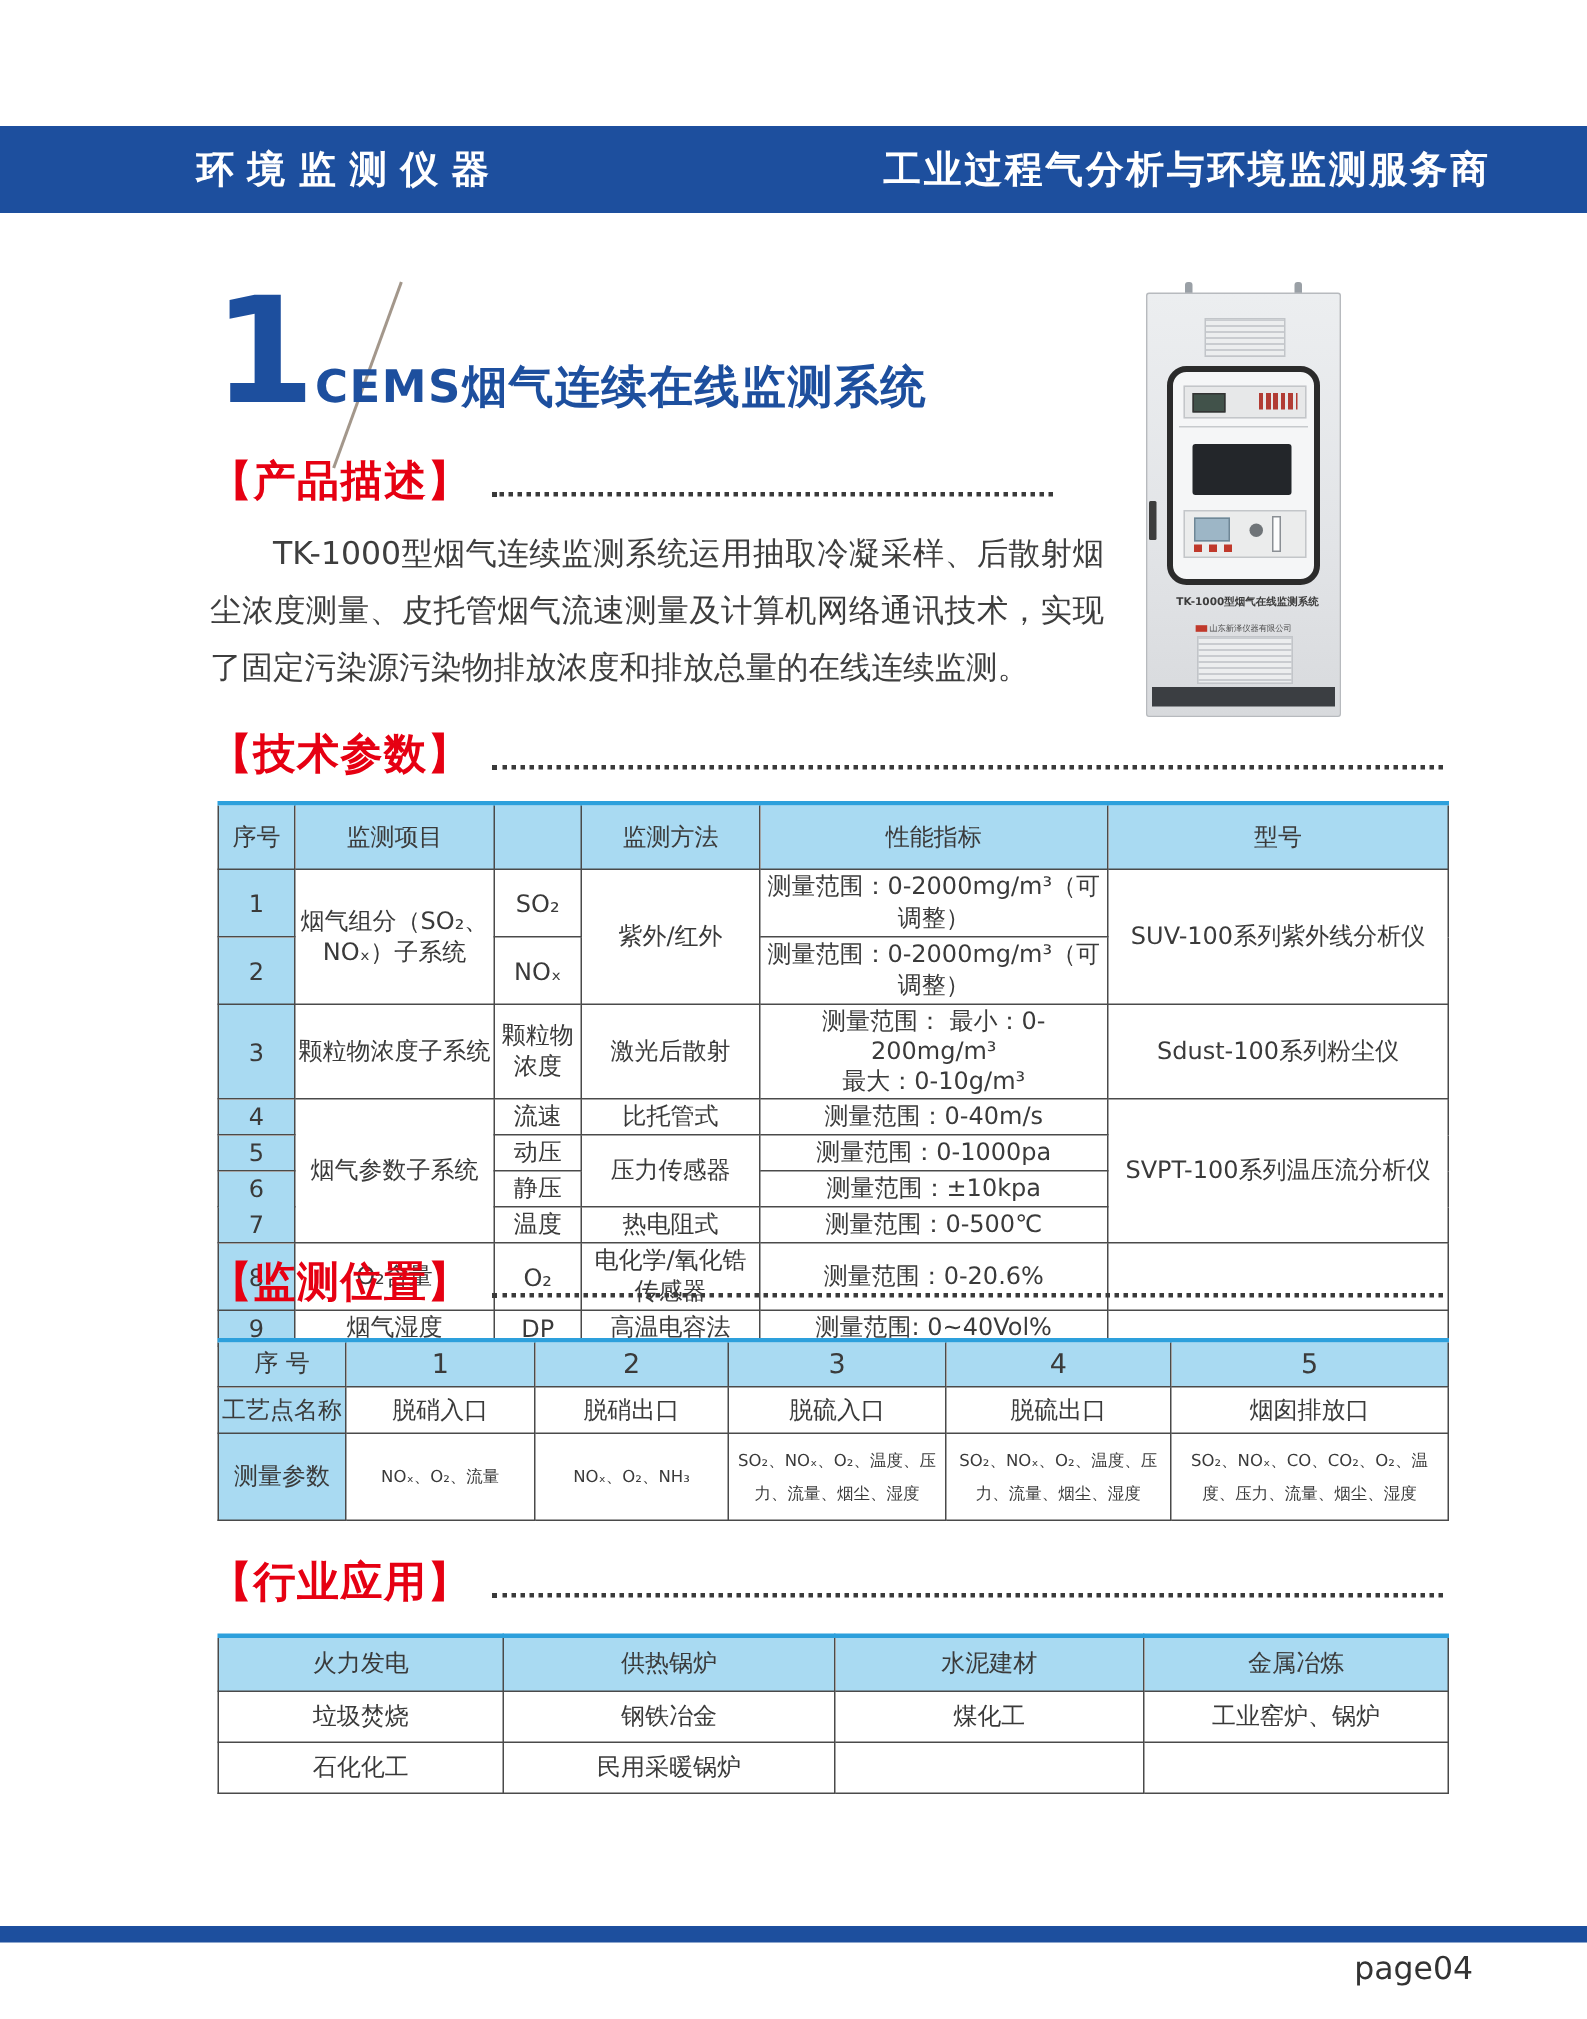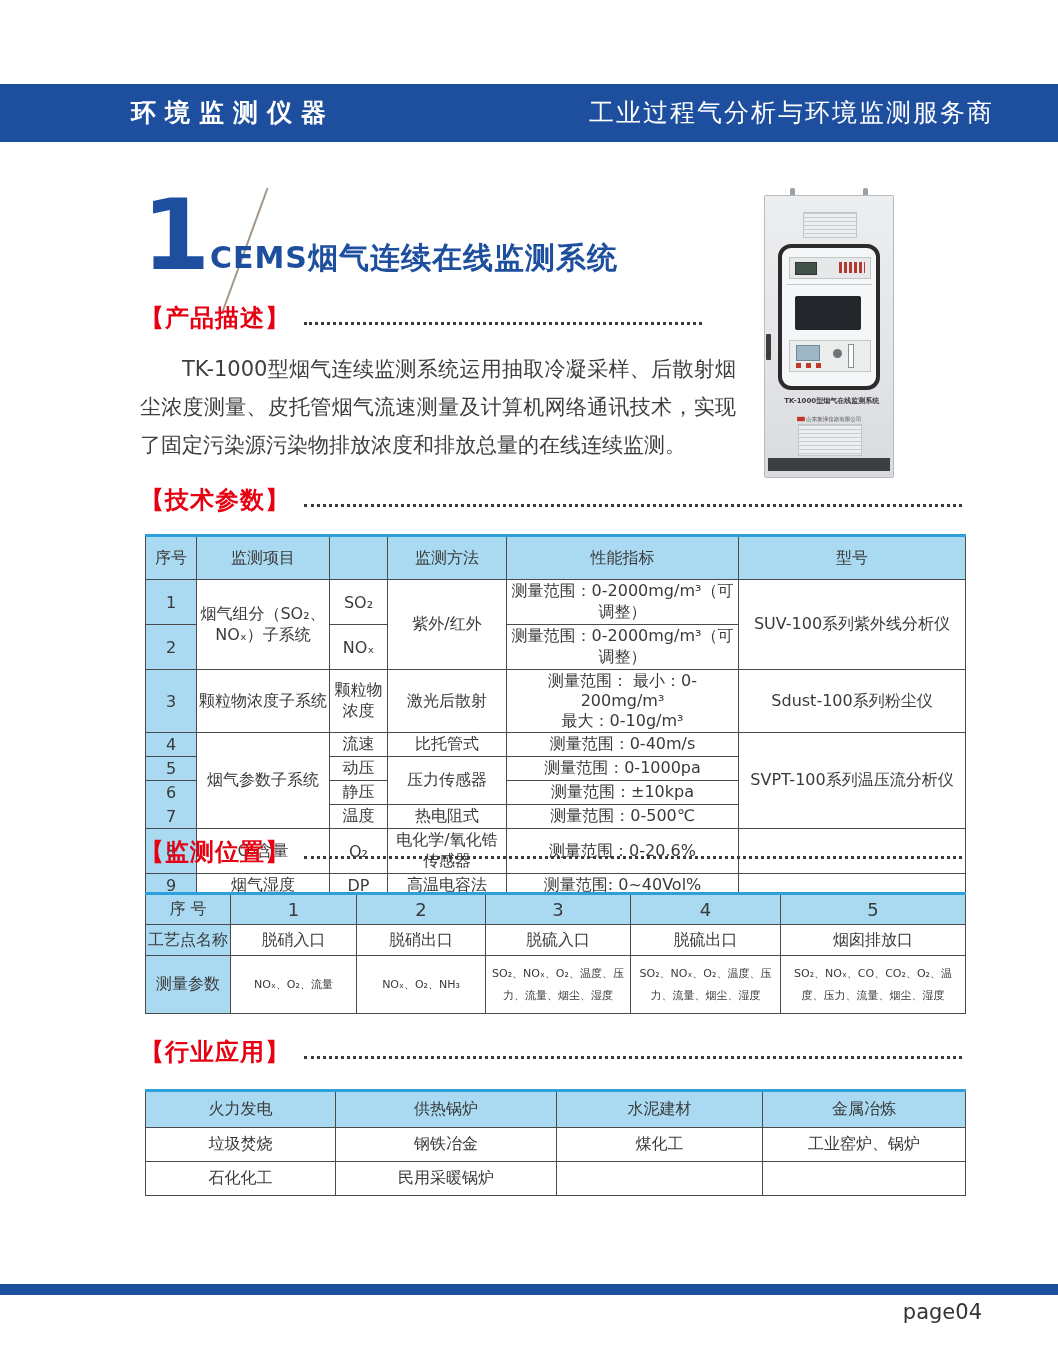--- a/index.html
+++ b/index.html
@@ -4,30 +4,30 @@
 <style>
   html,body{margin:0;padding:0;background:#ffffff;}
   body{font-family:"DejaVu Sans","Liberation Sans",sans-serif;color:#3a3a3a;}
   #page{position:relative;width:1058px;height:1346px;background:#fff;overflow:hidden;}
 
   
   .header-bar{position:absolute;left:0;top:84px;width:1058px;height:58px;background:#1d4f9e;}
   .header-left{position:absolute;left:131px;top:0;height:58px;line-height:58px;color:#fff;
     font-size:25px;font-weight:bold;letter-spacing:9px;}
   .header-right{position:absolute;right:64px;top:0;height:71px;line-height:58px;color:#fff;
-    font-size:25px;font-weight:normal;letter-spacing:2px;}
+    font-size:25px;font-weight:bold;letter-spacing:2px;}
 
   
   .big-num{position:absolute;left:142px;top:186px;font-size:98px;line-height:1;font-weight:bold;color:#1d4f9e;}
   .slash{position:absolute;left:244px;top:184px;width:2px;height:132px;background:#a3978b;transform:rotate(20deg);}
   .page-title{position:absolute;left:210px;top:238px;font-size:30px;font-weight:bold;color:#1d4f9e;letter-spacing:1px;}
 
   
   .sec{position:absolute;left:140px;display:flex;align-items:flex-end;}
-  .sec .t{font-size:24px;font-weight:bold;color:#e60012;letter-spacing:1px;white-space:nowrap;}
+  .sec .t{font-size:28px;font-weight:bold;color:#e60012;letter-spacing:1px;white-space:nowrap;}
   .sec .leader{flex:1;border-bottom:3.5px dotted #3a3a3a;margin:0 0 9px 14px;height:0;}
   .sec-desc{top:302px;width:562px;}
   .sec-tech{top:484px;width:822px;}
   .sec-pos{top:836px;width:822px;}
   .sec-ind{top:1036px;width:822px;}
 
   .desc-par{position:absolute;left:140px;top:350px;width:596px;font-size:21px;line-height:38px;
     color:#3e3e3e;text-indent:2em;text-align:justify;}
 
   

